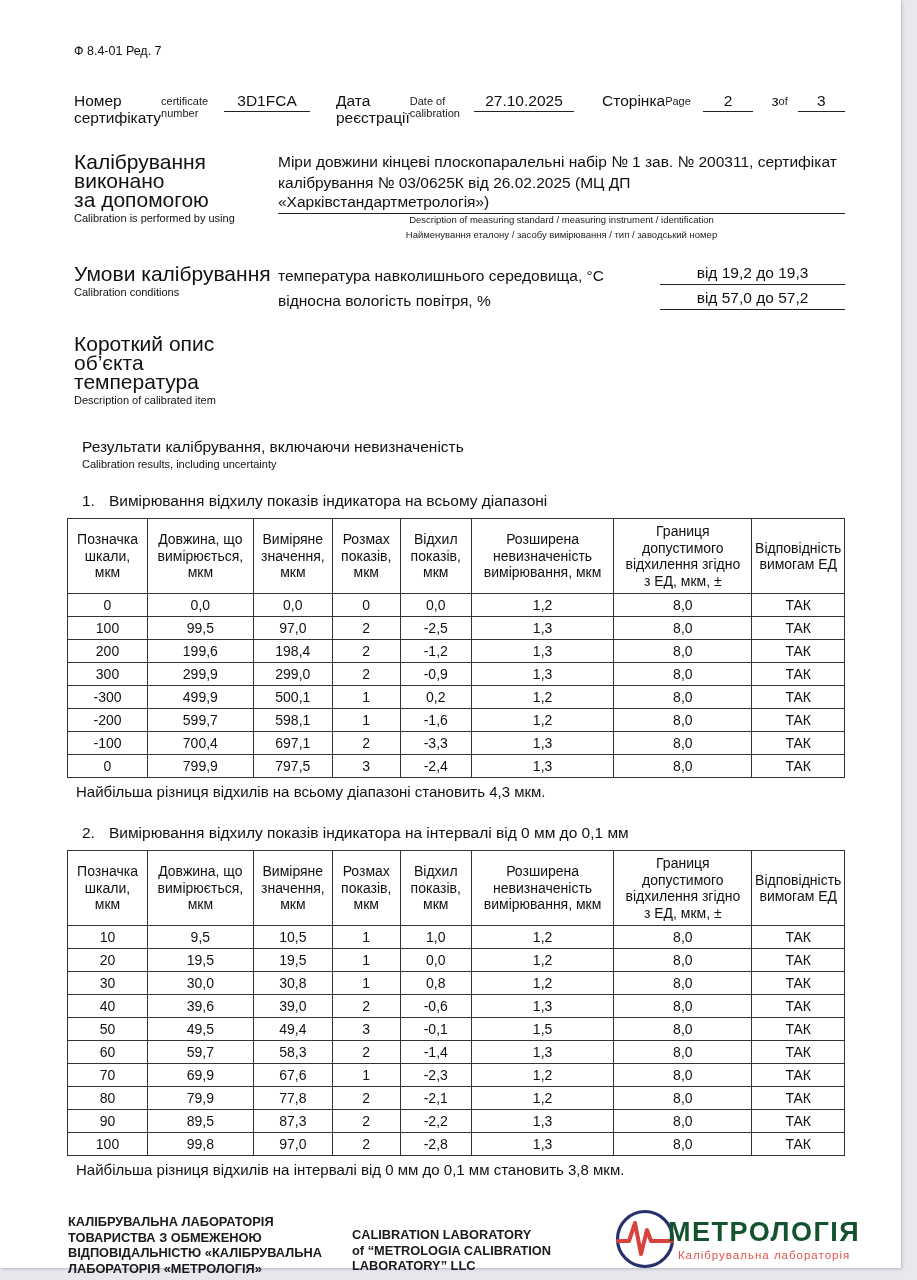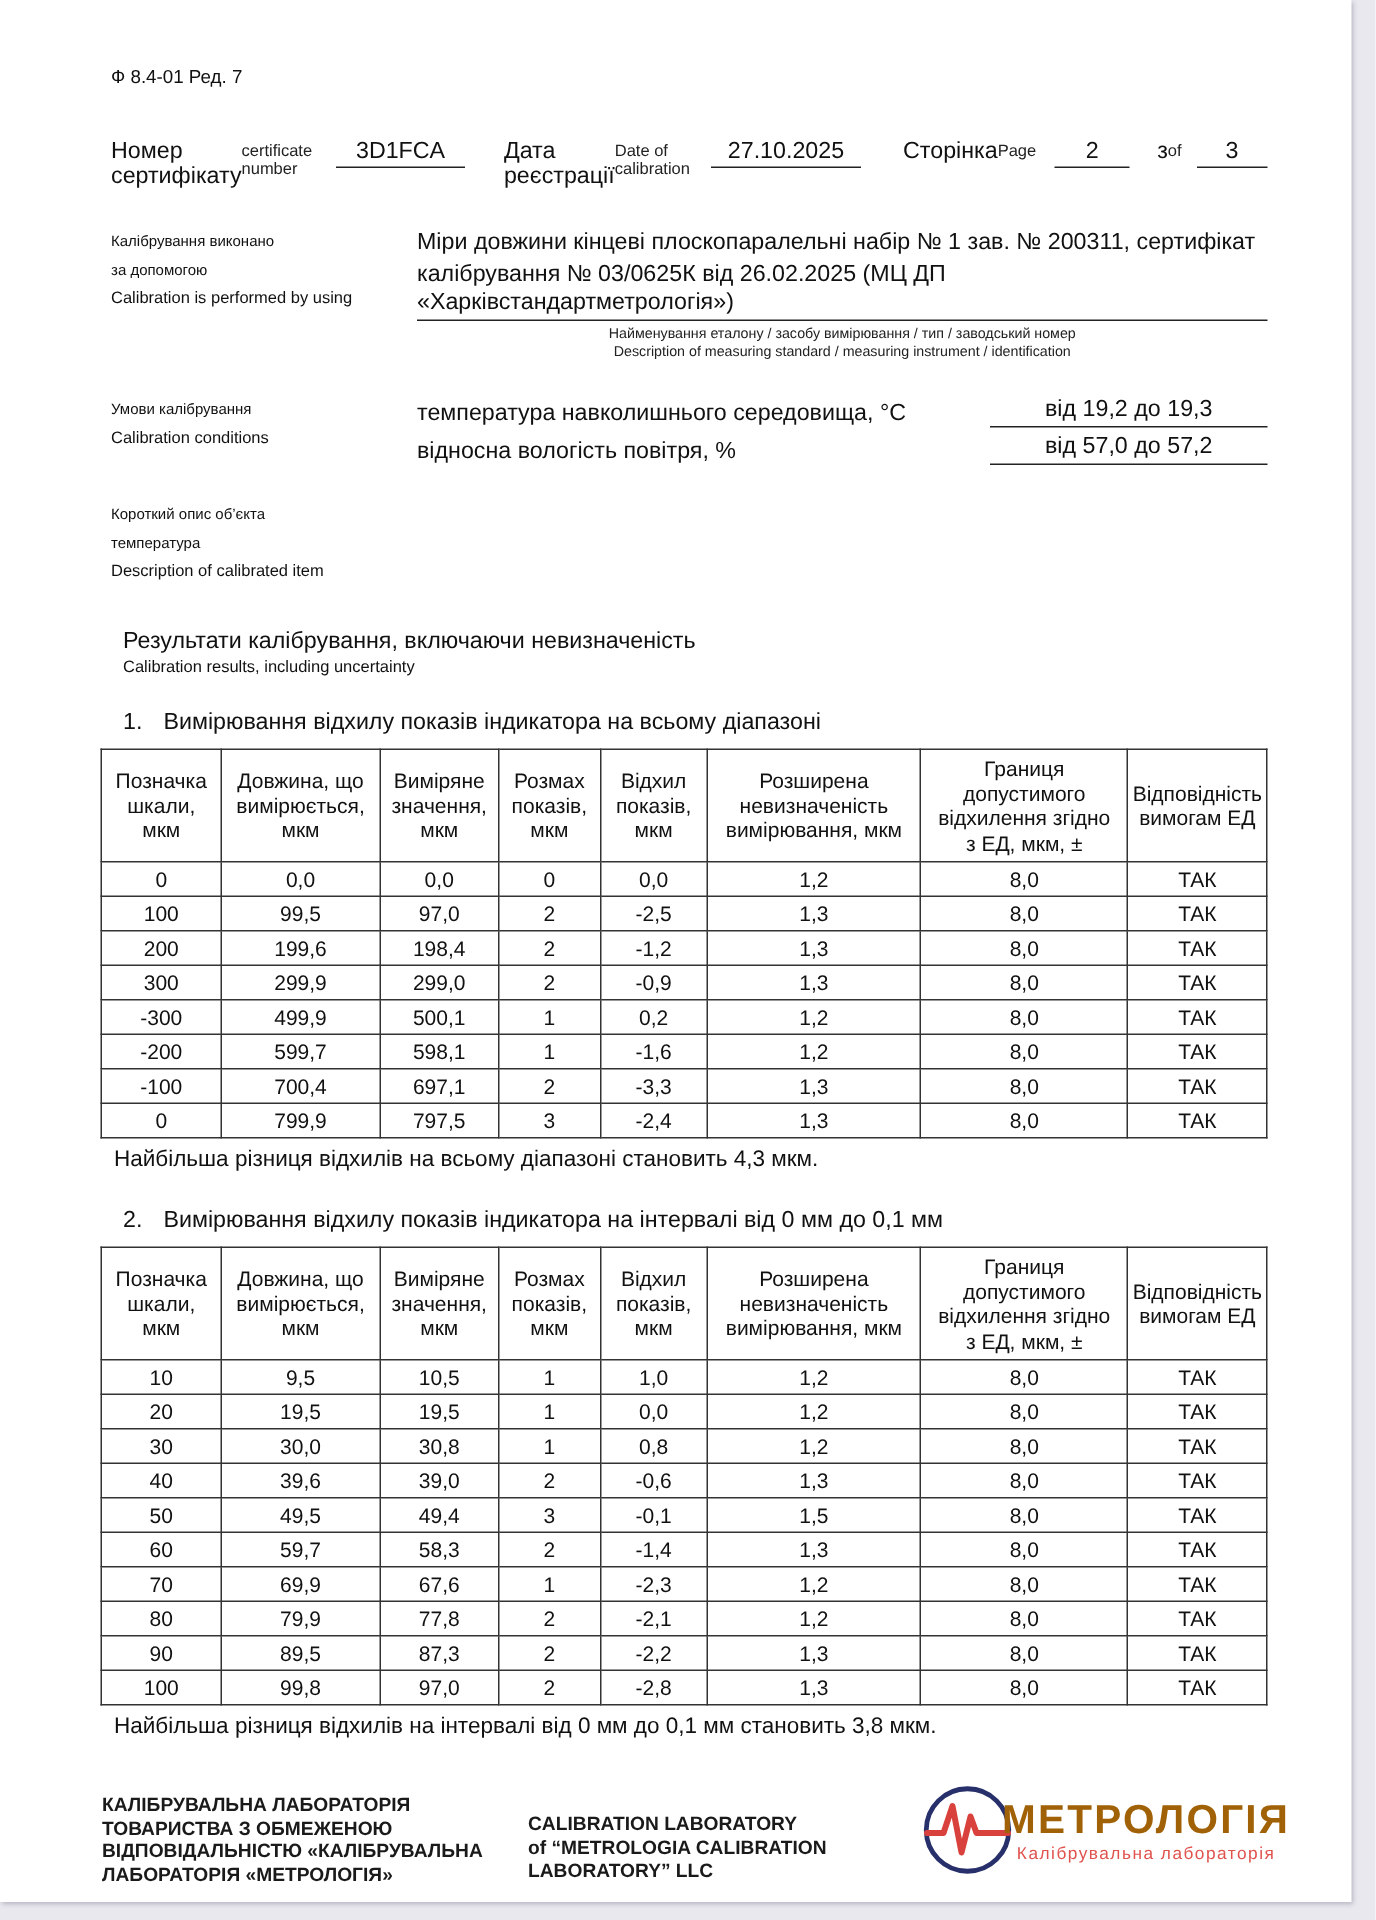--- a/index.html
+++ b/index.html
@@ -24,21 +24,21 @@
   .fld .ua{ font-size:15.5px; line-height:17px; }
   .fld .en{ font-size:11px; color:#222; margin-top:3px; }
   .val{
     font-size:15.5px; text-align:center; border-bottom:1.6px solid #222;
     padding:0 6px 2px 6px; line-height:16px; margin-top:1px;
   }
 
   
   .block{ display:flex; margin-top:26px; }
   .block .lbl{ width:204px; flex:none; }
-  .block .lbl .ua{ font-size:10px; line-height:19px; }
+  .block .lbl .ua{ font-size:21px; line-height:19px; }
   .block .lbl .en{ font-size:11px; margin-top:3px; }
   .block .body{ flex:1; }
   .uline{ border-bottom:1.6px solid #222; font-size:15.5px; line-height:19px; padding-bottom:2px; }
   .noline{ font-size:15.5px; line-height:19px; padding-bottom:2px; }
   .caption{ text-align:center; font-size:9.5px; color:#222; margin-top:3px; line-height:11.5px;}
 
   .cond-row{ display:flex; justify-content:space-between; align-items:flex-end; margin-bottom:4px;}
   .cond-row .param{ font-size:15.5px; }
   .cond-row .cval{ width:185px; text-align:center; border-bottom:1.6px solid #222; font-size:15.5px; padding-bottom:2px;}
 
@@ -65,21 +65,21 @@
 
   
   .footer{ display:flex; margin-top:36px; margin-left:-6px;}
   .fcol-ua{ width:276px; flex:none; }
   .fcol-en{ width:262px; flex:none; padding-top:13px; margin-left:8px;}
   .f-title{ font-weight:bold; font-size:12.8px; line-height:15.5px; white-space:pre-line; color:#1a1a1a;}
   .fcol-right{ flex:1; display:flex; flex-direction:column; align-items:center; margin-top:-6px;}
 
   .logo-row{ display:flex; align-items:center; }
   .logo-text{ display:flex; flex-direction:column; align-items:center; margin-left:-8px;}
-  .logo-name{ font-size:27px; letter-spacing:1.5px; color:#a16207; font-weight:bold; }
+  .logo-name{ font-size:27px; letter-spacing:1.5px; color:#14532d; font-weight:bold; }
   .logo-tag{ font-size:11.5px; color:#e0524d; letter-spacing:1px; margin-top:1px;}
 </style>
 </head>
 <body>
 
 <div class="page">
 
   <div class="form-code">Ф 8.4-01 Ред. 7</div>
 
   <div class="cert-row">
@@ -107,22 +107,22 @@
 
   <div class="block">
     <div class="lbl">
       <div class="ua" style="white-space:pre-line">Калібрування виконано
 за допомогою</div>
       <div class="en">Calibration is performed by using</div>
     </div>
     <div class="body">
       <div class="noline">Міри довжини кінцеві плоскопаралельні набір № 1 зав. № 200311, сертифікат</div>
       <div class="uline">калібрування № 03/0625К від 26.02.2025 (МЦ ДП «Харківстандартметрологія»)</div>
+      <div class="caption" style="margin-top:0">Description of measuring standard / measuring instrument / identification</div>
       <div class="caption">Найменування еталону / засобу вимірювання / тип / заводський номер</div>
-      <div class="caption" style="margin-top:0">Description of measuring standard / measuring instrument / identification</div>
     </div>
   </div>
 
   <div class="block" style="margin-top:24px">
     <div class="lbl">
       <div class="ua">Умови калібрування</div>
       <div class="en">Calibration conditions</div>
     </div>
     <div class="body">
       <div class="cond-row">

